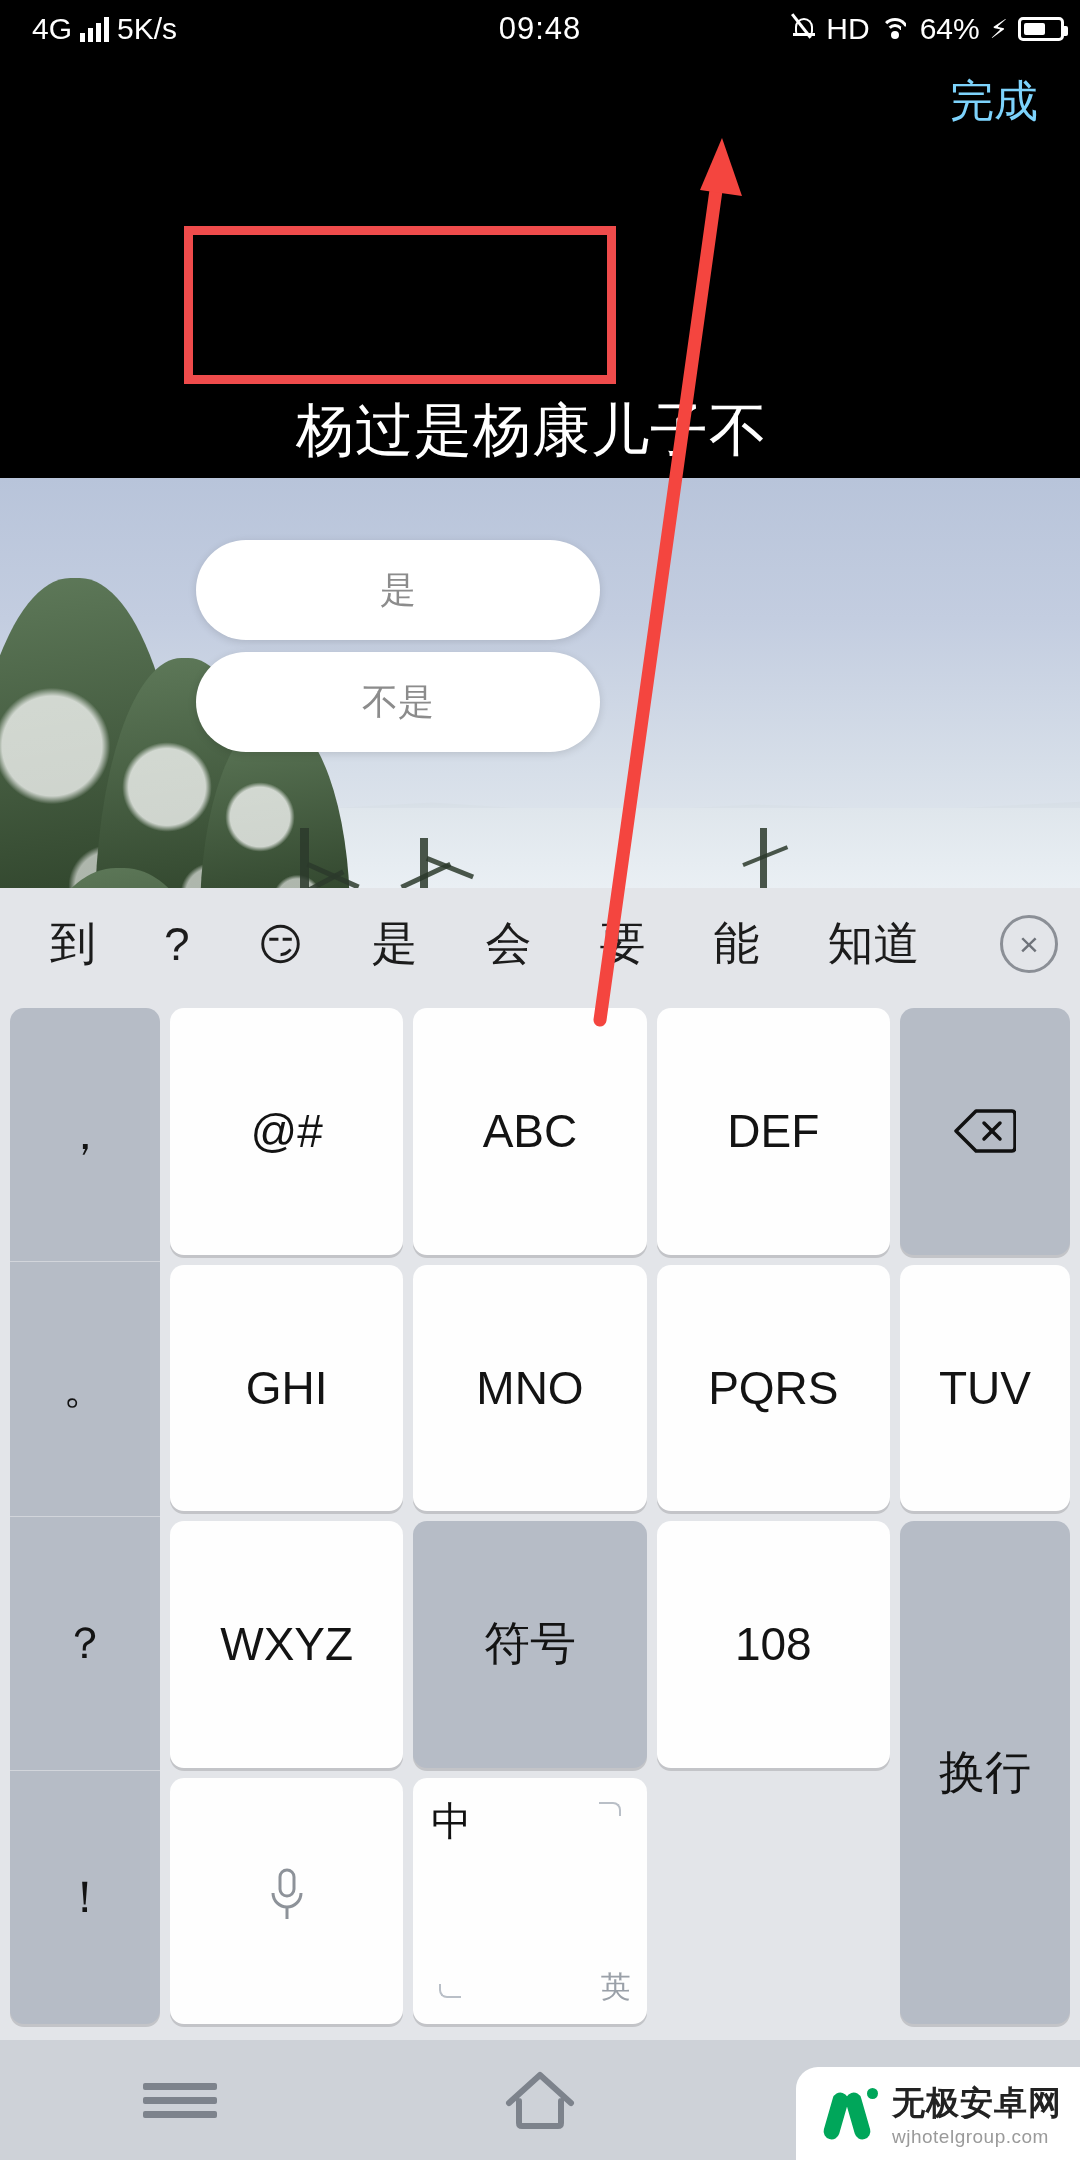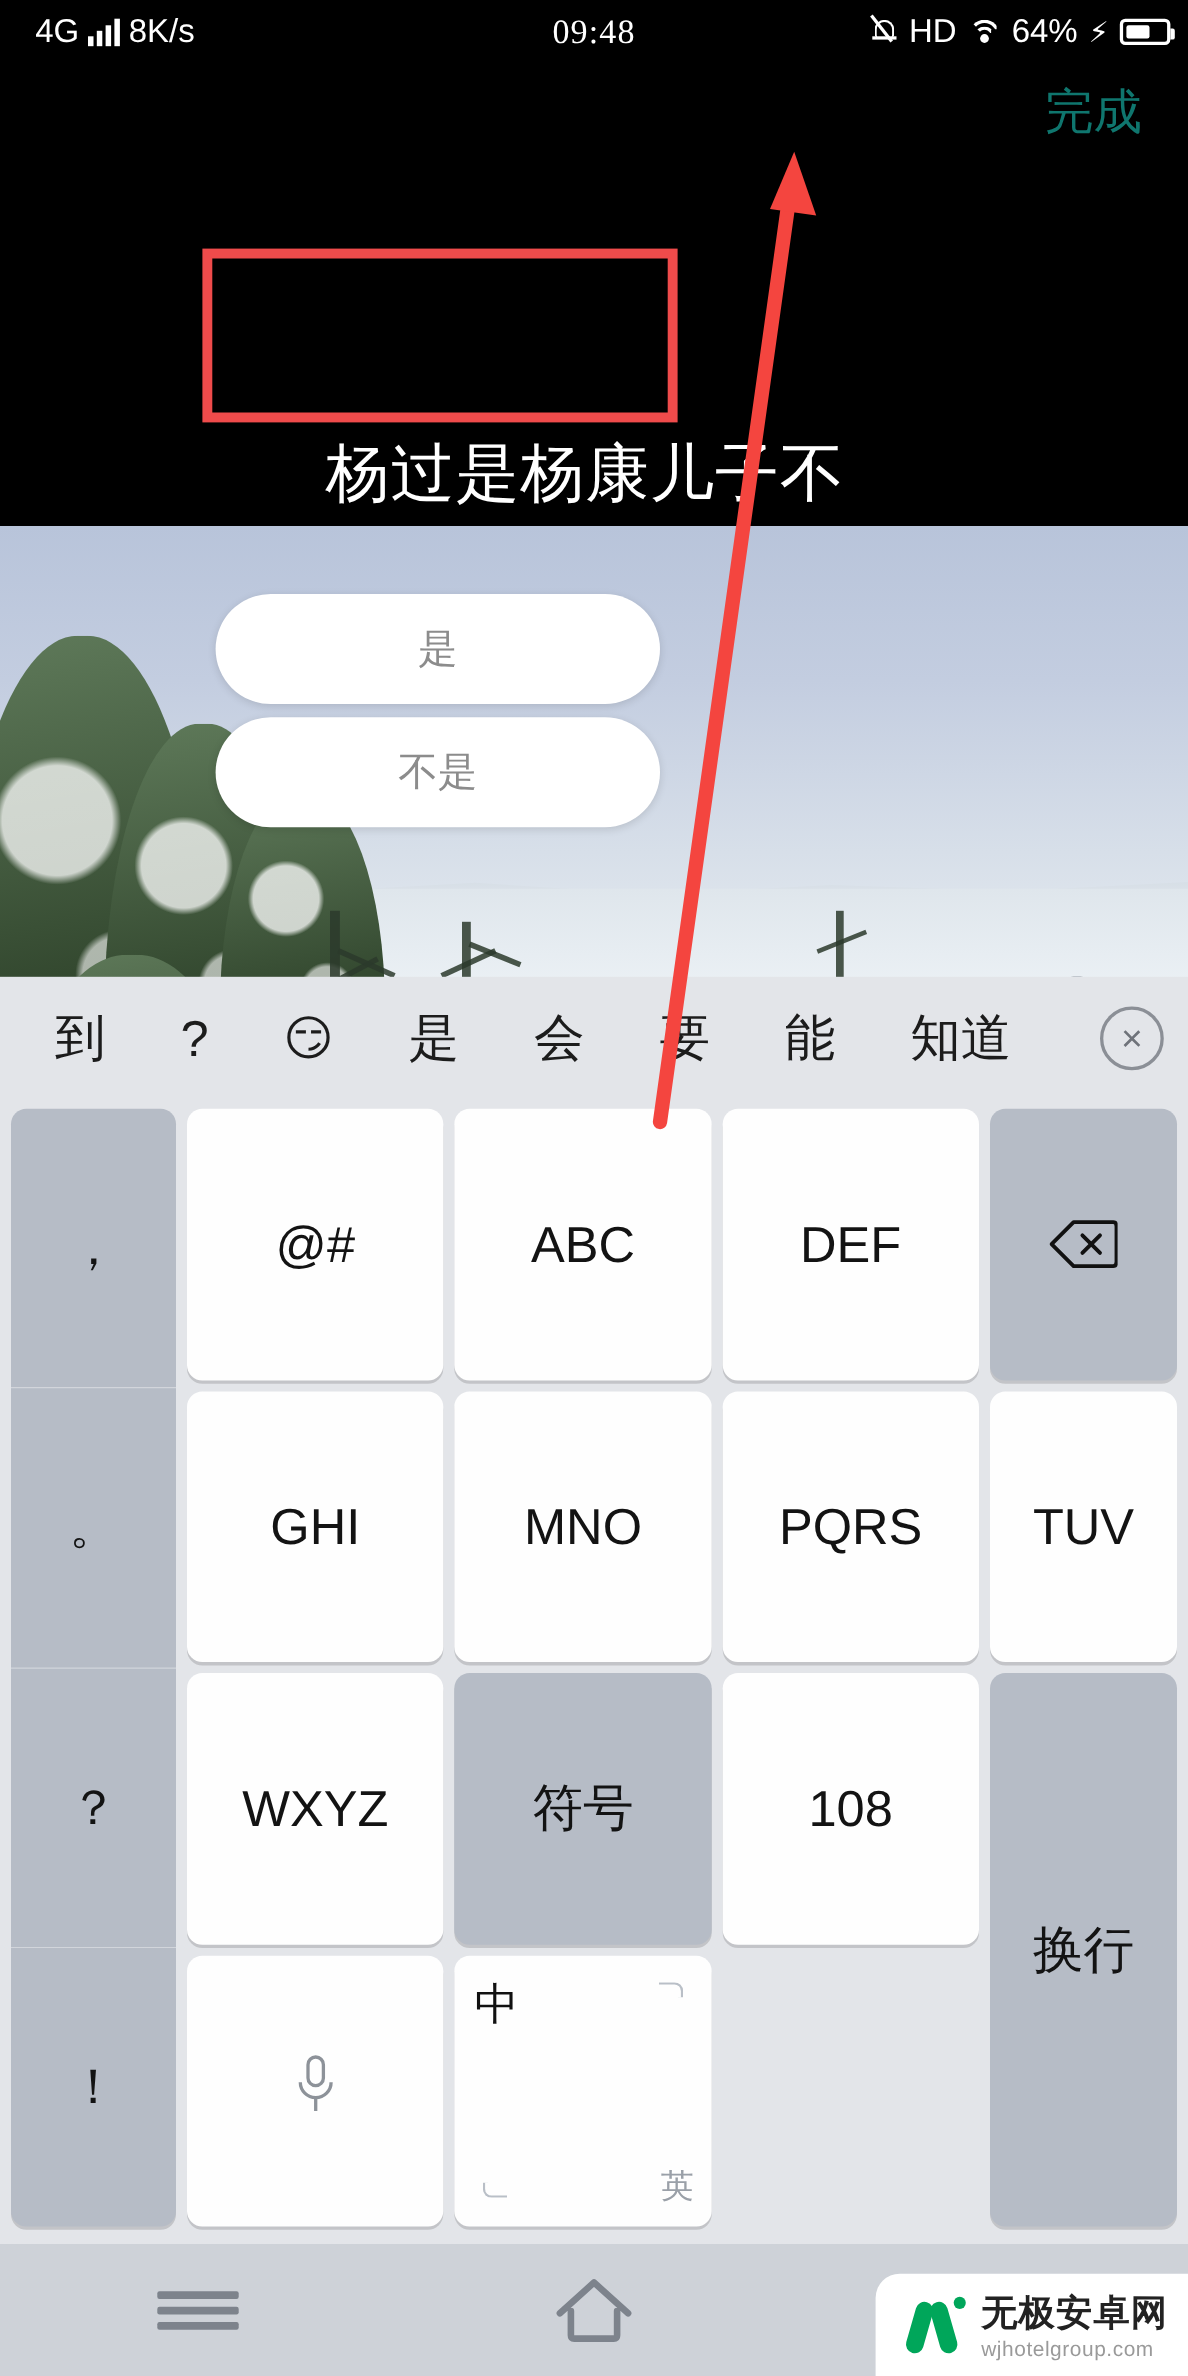--- a/index.html
+++ b/index.html
@@ -11,21 +11,21 @@
   }
   #screen { position:relative; width:1080px; height:2160px; background:#000; overflow:hidden; }
 
   
   .status-bar{
     position:absolute; top:0; left:0; width:1080px; height:58px;
     display:flex; align-items:center; color:#fff;
     font-size:30px; background:#000; z-index:30;
   }
   .sb-left{ display:flex; align-items:center; gap:8px; padding-left:32px; }
-  .sb-center{ position:absolute; left:0; right:0; text-align:center; font-size:31px; letter-spacing:1px;font-family:Liberation Serif, serif; }
+  .sb-center{ position:absolute; left:0; right:0; text-align:center; font-size:31px; letter-spacing:1px; }
   .sb-right{ position:absolute; right:16px; display:flex; align-items:center; gap:10px; }
   .sig-bars{ display:flex; align-items:flex-end; gap:3px; height:26px; }
   .sig-bars i{ display:block; width:5px; background:#fff; }
   .sig-bars i:nth-child(1){height:9px}
   .sig-bars i:nth-child(2){height:14px}
   .sig-bars i:nth-child(3){height:19px}
   .sig-bars i:nth-child(4){height:25px}
   .wifi-ico{ position:relative; width:30px; height:24px; }
   .wifi-ico span{ position:absolute; left:50%; transform:translateX(-50%);
      border:3px solid #fff; border-bottom-color:transparent; border-left-color:transparent;
@@ -40,21 +40,21 @@
   .bell-mute .sl{ position:absolute; left:-1px; top:-1px; width:2.5px; height:30px; background:#fff;
       transform:rotate(-38deg); transform-origin:top left; }
   .batt{ position:relative; width:46px; height:24px; border:3px solid #fff; border-radius:5px; }
   .batt::after{ content:""; position:absolute; right:-7px; top:6px; width:4px; height:10px; background:#fff; border-radius:0 2px 2px 0;}
   .batt .fill{ position:absolute; left:3px; top:3px; bottom:3px; width:52%; background:#fff; border-radius:2px;}
   .bolt{ font-size:26px; }
 
   
   .done-btn{
     position:absolute; top:58px; right:30px;
-    color:#0f766e; font-size:44px; padding:14px 12px; z-index:25;
+    color:#7dd3fc; font-size:44px; padding:14px 12px; z-index:25;
   }
 
   
   .compose-area{
     position:absolute; top:130px; left:0; width:1080px; height:348px;
     background:#000; z-index:10;
   }
   .compose-text{
     position:absolute; left:296px; bottom:8px;
     color:#fff; font-size:58px; letter-spacing:1px; white-space:nowrap;
@@ -194,21 +194,21 @@
 
   <div class="status-bar">
     <div class="sb-left">
       <span>4G</span>
       <span class="sig-bars">
           <i></i>
           <i></i>
           <i></i>
           <i></i>
         </span>
-      <span>8K/s</span>
+      <span>5K/s</span>
     </div>
     <div class="sb-center">09:48</div>
     <div class="sb-right">
       <span class="bell-mute">
           <i class="b"></i>
           <i class="bl"></i>
           <i class="sl"></i>
         </span>
       <span>HD</span>
       <span class="wifi-ico">

